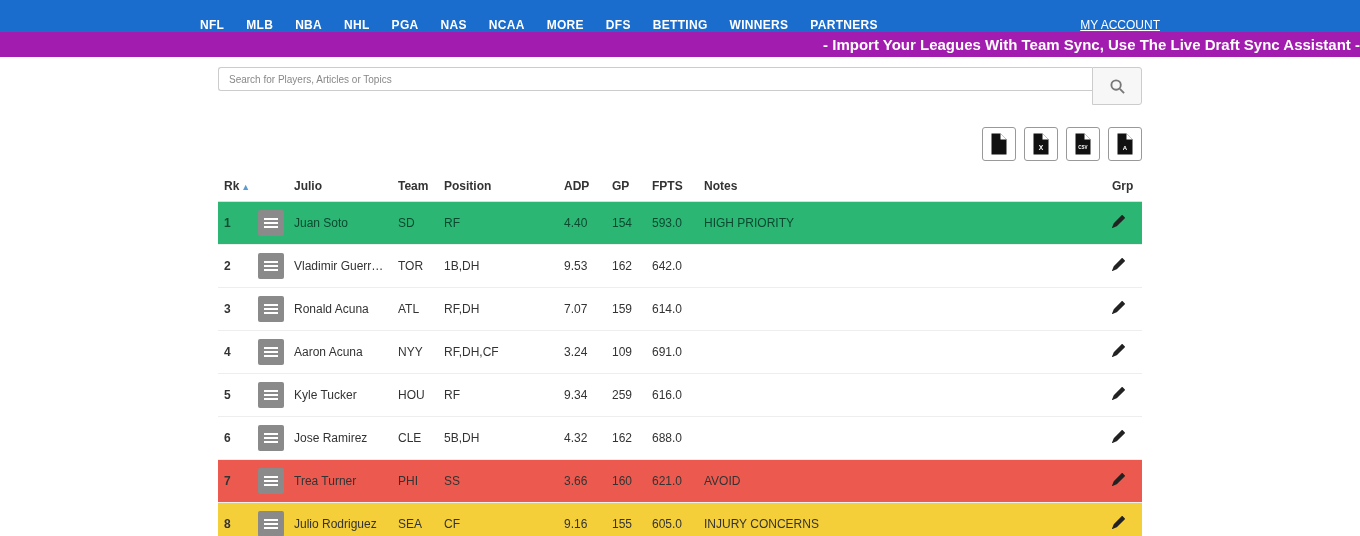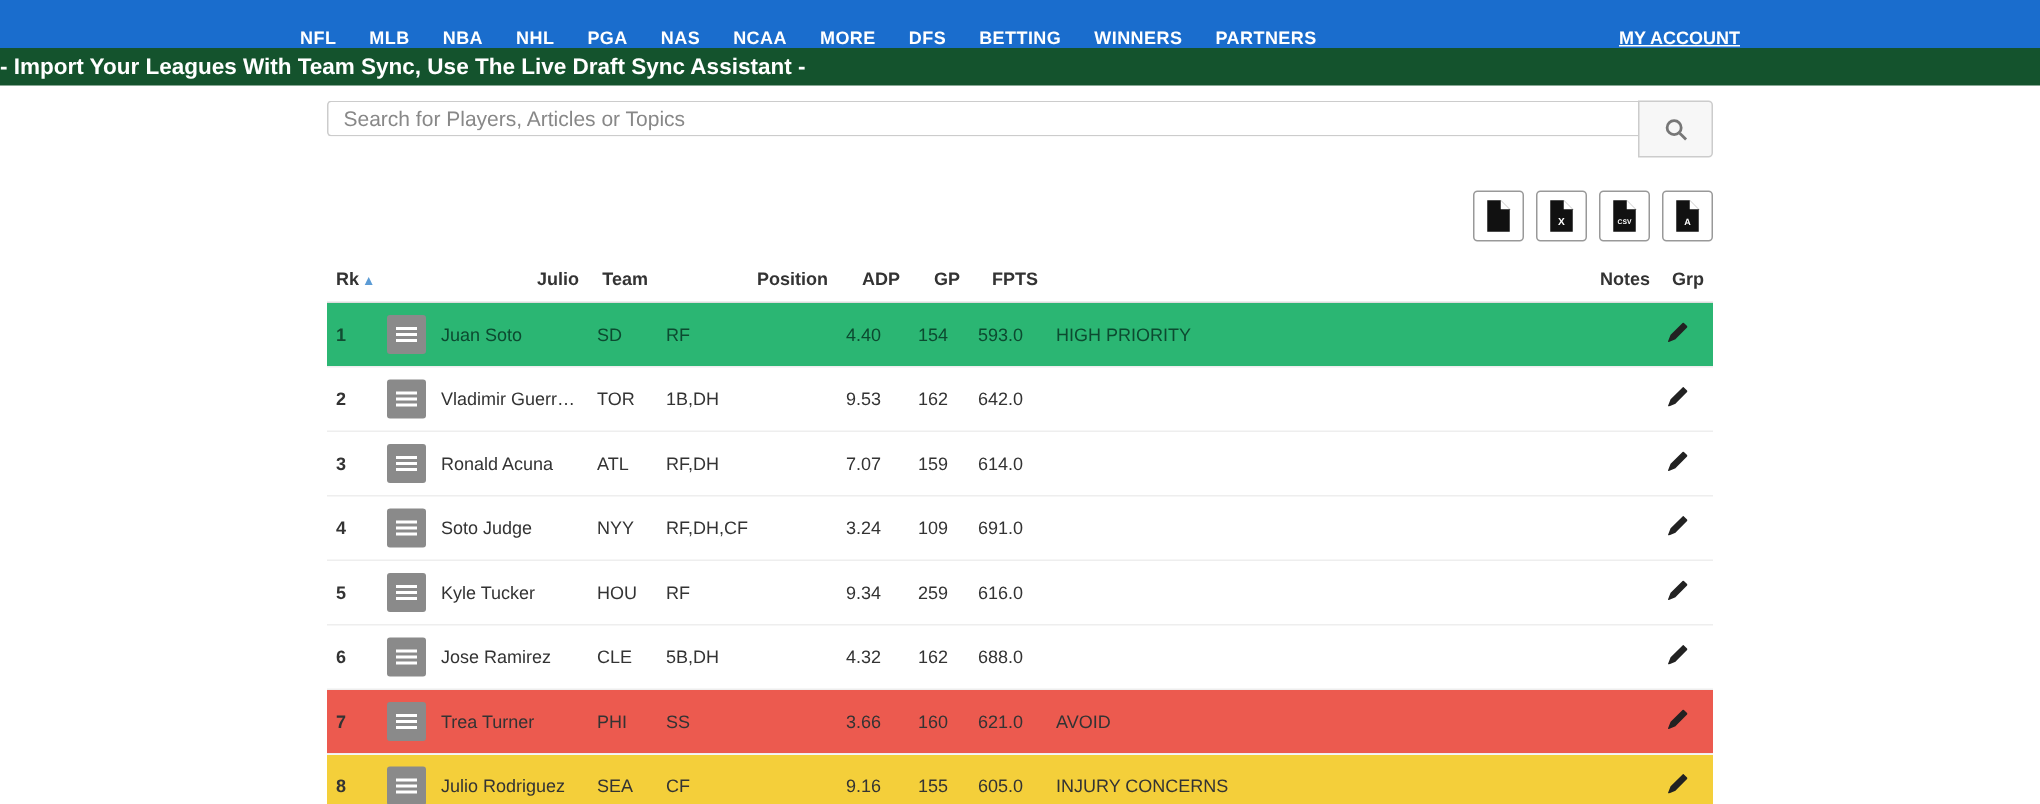--- a/index.html
+++ b/index.html
@@ -1,32 +1,32 @@
 <!DOCTYPE html>
 <html><head>
 <meta charset="utf-8">
 <style>
 *{box-sizing:border-box;margin:0;padding:0}
 body{font-family:"Helvetica Neue",Helvetica,Arial,sans-serif;font-size:13px;color:#333;background:#fff}
 .topnav{background:#1a6dcd;height:32px;display:flex;align-items:flex-end;padding:0 0}
 .topnav-inner{width:1360px;margin:0 auto;display:flex;align-items:center;justify-content:space-between;padding:0 200px 0 200px}
 .nav-links{display:flex;gap:22px}
 .nav-links a{color:#fff;font-weight:bold;font-size:12px;text-decoration:none;letter-spacing:0.3px}
-.account{color:#fff;font-weight:bold;font-size:12px}
-.promo{background:#14532d;color:#fff;text-align:left;font-weight:bold;font-size:15px;padding:4px 0}
+.account{color:#fff;font-weight:normal;font-size:12px}
+.promo{background:#a21caf;color:#fff;text-align:right;font-weight:bold;font-size:15px;padding:4px 0}
 .container{width:924px;margin:0 auto}
 .search-row{display:flex;margin-top:10px}
-.search-input{flex:1;height:24px;border:1px solid #ccc;border-right:none;border-radius:3px 0 0 3px;padding:0 10px;font-size:14px;color:#555}
+.search-input{flex:1;height:24px;border:1px solid #ccc;border-right:none;border-radius:3px 0 0 3px;padding:0 10px;font-size:10px;color:#555}
 .search-input::placeholder{color:#888}
 .search-btn{width:50px;height:38px;border:1px solid #ccc;border-radius:0 3px 3px 0;background:#f7f7f7;display:flex;align-items:center;justify-content:center;cursor:pointer}
 .export-row{display:flex;justify-content:flex-end;gap:8px;margin:22px 0 10px 0}
 .export-btn{width:34px;height:34px;border:1px solid #999;border-radius:3px;background:#fff;display:flex;align-items:center;justify-content:center;cursor:pointer}
 .export-btn svg{width:18px;height:22px}
 table{width:100%;border-collapse:collapse;table-layout:fixed}
-th{text-align:right;font-weight:bold;font-size:12px;padding:8px 6px;border-bottom:1px solid #ddd;color:#333}
+th{text-align:left;font-weight:bold;font-size:12px;padding:8px 6px;border-bottom:1px solid #ddd;color:#333}
 th.sorted{color:#333}
 .sort-ind{color:#5b9bd5;font-size:9px;margin-left:2px;vertical-align:middle}
 td{font-size:12px;padding:8px 6px;border-bottom:1px solid #eee;color:#333;overflow:hidden;text-overflow:ellipsis;white-space:nowrap}
 tr.row-green td{background:#2bb673;color:#0d3}
 tr.row-green td{background:#2bb673;color:#0a3d25}
 tr.row-green td{background:#2bb673}
 tr.row-green td,tr.row-green td *{color:#114d32}
 tr.row-green td{color:#0c4a30}
 tr.row-green td{background:#2bb673}
 tr.row-red td{background:#ec5a4f}
@@ -196,21 +196,21 @@
                 <path d="M12.146.146a.5.5 0 01.708 0l3 3a.5.5 0 010 .708l-10 10a.5.5 0 01-.168.11l-5 2a.5.5 0 01-.65-.65l2-5a.5.5 0 01.11-.168l10-10z" fill="#222"></path>
               </svg></span></td>
         </tr>
         <tr>
           <td><b>4</b></td>
           <td>
             <div class="drag-btn">
               <span></span>
             </div>
           </td>
-          <td>Soto Judge</td>
+          <td>Aaron Acuna</td>
           <td>NYY</td>
           <td>RF,DH,CF</td>
           <td>3.24</td>
           <td>109</td>
           <td>691.0</td>
           <td></td>
           <td><span class="edit-icon"><svg width="13" height="13" viewBox="0 0 16 16">
                 <path d="M12.146.146a.5.5 0 01.708 0l3 3a.5.5 0 010 .708l-10 10a.5.5 0 01-.168.11l-5 2a.5.5 0 01-.65-.65l2-5a.5.5 0 01.11-.168l10-10z" fill="#222"></path>
               </svg></span></td>
         </tr>

